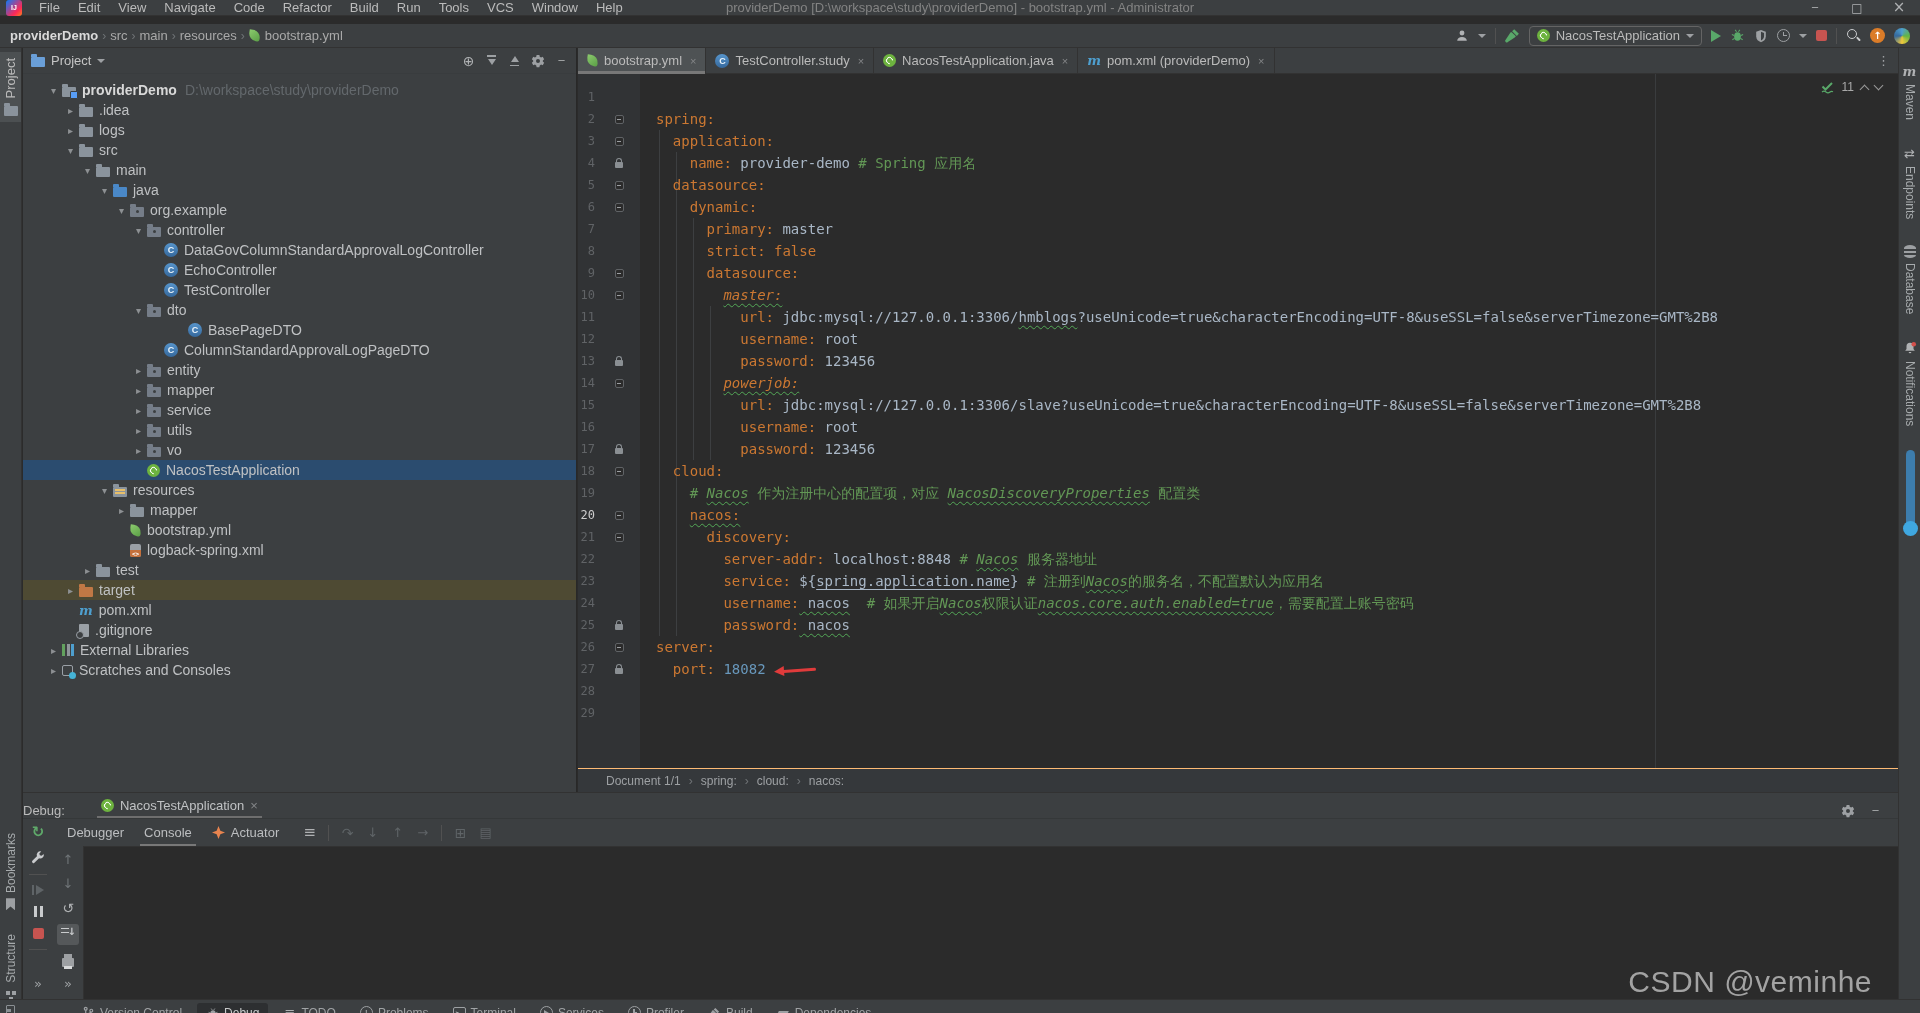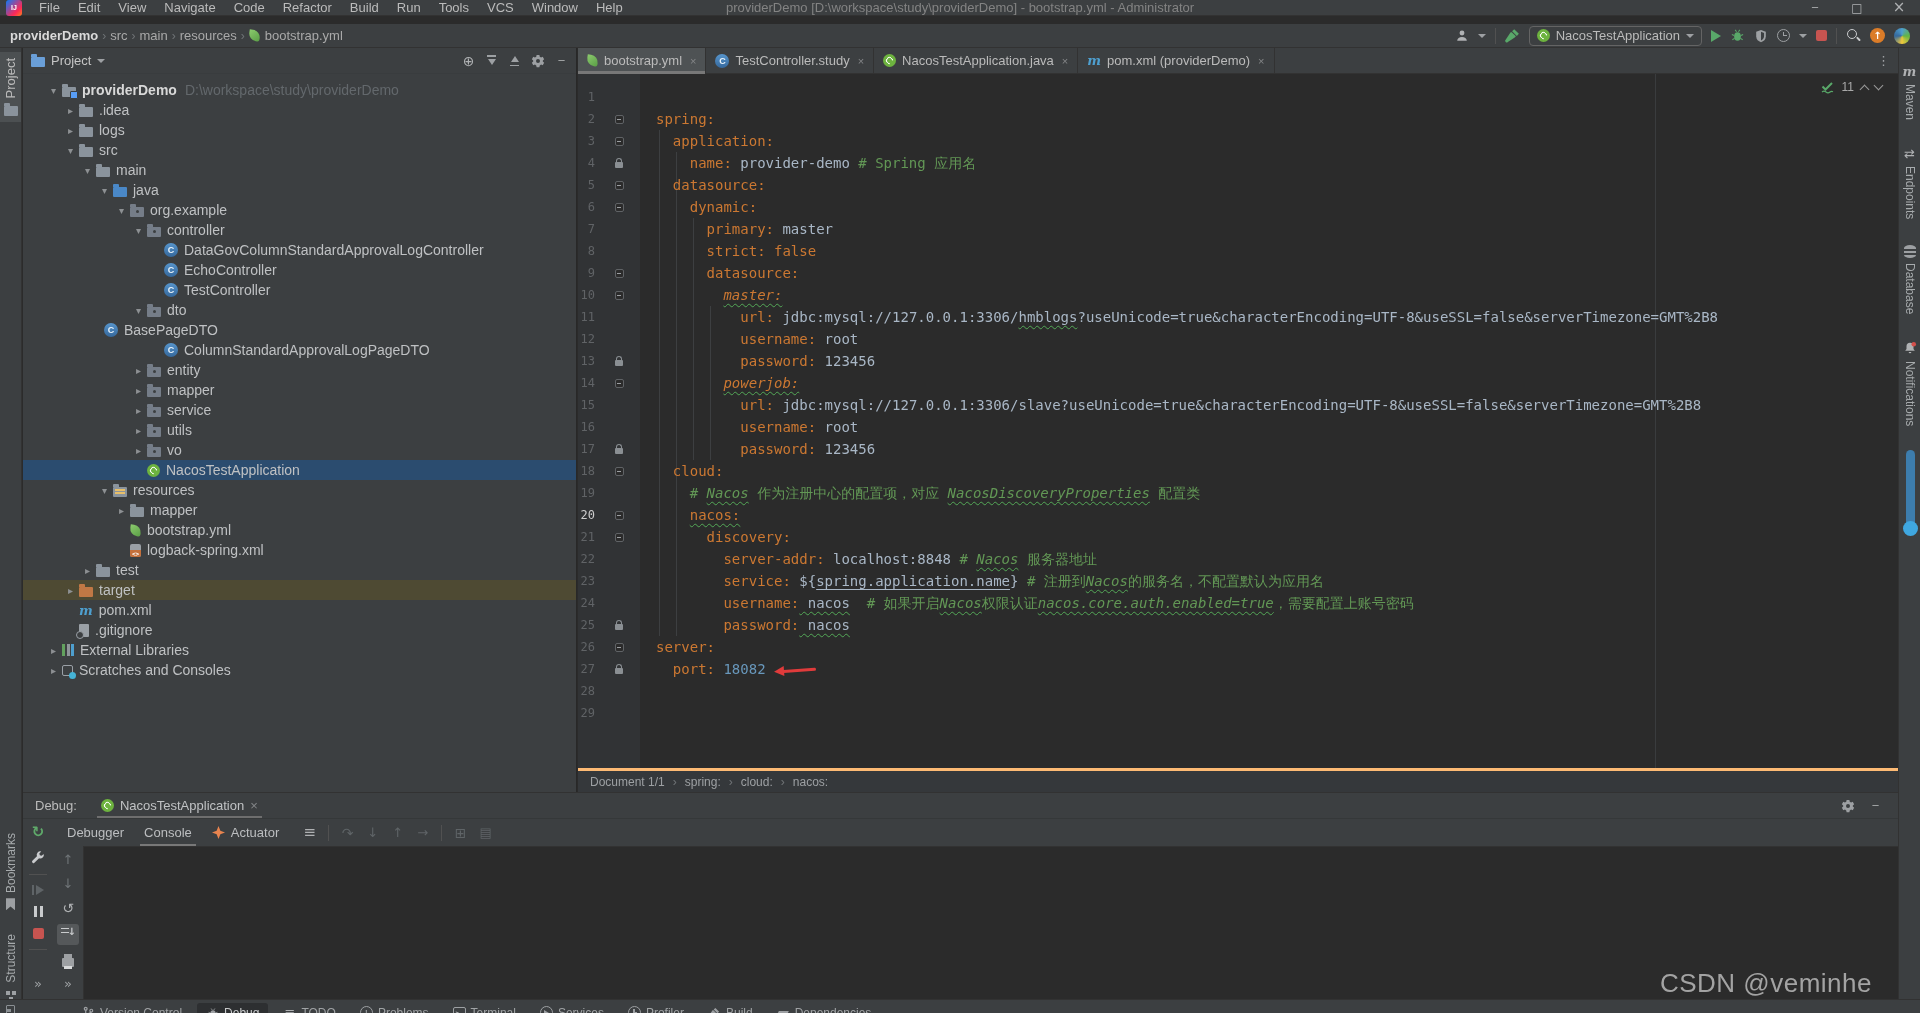--- a/index.html
+++ b/index.html
@@ -79,39 +79,39 @@
   .sg-lk{color:#a9b7c6;text-decoration:underline;text-underline-offset:3px}
   .guide{position:absolute;width:1px;background:#3d3f41}
   .wrapguide{position:absolute;top:0;bottom:0;left:1077px;width:1px;background:#3a3c3e}
   .arrow-ann{display:inline-block;position:relative;width:48px;height:12px;margin-left:8px;vertical-align:middle;transform:rotate(-4deg)}
   .arrow-ann::before{content:"";position:absolute;left:0;top:1px;border-top:5px solid transparent;border-bottom:5px solid transparent;border-right:10px solid #e03b3b}
   .arrow-ann::after{content:"";position:absolute;left:8px;top:5px;width:34px;height:3px;background:#e03b3b;border-radius:2px}
   .inspect{position:absolute;top:6px;right:16px;display:flex;align-items:center;gap:7px;color:#a9a9a9;font-size:12px}
   .chev-up,.chev-dn{width:7px;height:7px;border-right:1.5px solid #9a9a9a;border-bottom:1.5px solid #9a9a9a;display:inline-block}
   .chev-up{transform:rotate(-135deg);margin-top:4px}
   .chev-dn{transform:rotate(45deg);margin-bottom:3px}
-  .ecrumbs{height:24px;flex:none;background:#35383b;border-top:3px solid #fdba74;display:flex;align-items:center;gap:8px;padding-left:12px;color:#9da0a3;font-size:12px}
+  .ecrumbs{height:24px;flex:none;background:#35383b;border-top:1px solid #fdba74;display:flex;align-items:center;gap:8px;padding-left:28px;color:#9da0a3;font-size:12px}
 
   
   .debug{position:absolute;left:23px;top:792px;right:22px;height:207px;background:#3c3f41;border-top:1px solid #323232}
-  .dhead{height:26px;display:flex;align-items:center;padding-left:12px;gap:20px;border-bottom:1px solid #353839}
+  .dhead{height:26px;display:flex;align-items:flex-end;gap:32px;border-bottom:1px solid #353839}
   .dtab{display:flex;align-items:center;gap:6px;height:100%;position:relative;padding:0 4px;color:#c0c2c4}
   .dtab::after{content:"";position:absolute;left:0;right:0;bottom:0;height:2px;background:#6e6e6e}
   .dhead-ic{margin-left:auto;display:flex;gap:14px;padding-right:16px}
   .dbody{display:flex;height:180px}
   .dcol{width:30px;flex:none;display:flex;flex-direction:column;align-items:center;gap:9px;padding-top:6px}
   .dcol .hsep{width:18px;height:1px;background:#515151;margin:1px 0}
   .dmain{flex:1;display:flex;flex-direction:column}
   .dviews{height:28px;display:flex;align-items:center;gap:4px;padding-left:4px}
   .dview{padding:0 10px;height:100%;display:flex;align-items:center;gap:6px;color:#bcbec0;position:relative}
   .dview.active::after{content:"";position:absolute;left:6px;right:6px;bottom:0;height:2px;background:#787878}
   .dtools{display:flex;align-items:center;gap:12px;margin-left:10px;color:#5f6467}
   .dcontent{flex:1;display:flex}
   .console{flex:1;position:relative;background:#2b2b2b;border-left:1px solid #323232;border-top:1px solid #323232}
-  .watermark{position:absolute;right:26px;bottom:0px;font-size:26px;color:#a3a3a3;letter-spacing:.5px;font-family:"Liberation Sans",sans-serif}
+  .watermark{position:absolute;right:26px;bottom:0px;font-size:30px;color:#a3a3a3;letter-spacing:.5px;font-family:"Liberation Sans",sans-serif}
 
   
   .bottombar{position:absolute;left:0;right:0;bottom:0;height:14px;background:#3c3f41;border-top:1px solid #323232;display:flex;align-items:flex-start;overflow:hidden}
   .bitems{display:flex;margin-left:58px;gap:6px;padding-top:3px}
   .bitem{display:flex;align-items:center;gap:5px;padding:2px 9px;color:#a0a3a5;font-size:12px;border-radius:3px;white-space:nowrap}
   .bitem.active{background:#2d2f31;color:#c8cacb}
   .corner-ic{width:9px;height:9px;border:1.5px solid #8a8f93;border-radius:1px;margin:5px 0 0 6px}
   .corner-ic::after{content:"";display:block;width:4px;height:3px;background:#8a8f93;margin-top:3px}
 
   
@@ -406,21 +406,21 @@
         <div class="trow" style="padding-left: 124px;">
           <span class="tch"></span>
           <span class="ic ic-class"></span>
           <span class="lbl">TestController</span>
         </div>
         <div class="trow" style="padding-left: 107px;">
           <span class="tch">▾</span>
           <span class="ic ic-package"></span>
           <span class="lbl">dto</span>
         </div>
-        <div class="trow" style="padding-left: 64px;">
+        <div class="trow" style="padding-left: 112px; margin-left: 36px;">
           <span class="tch"></span>
           <span class="ic ic-class"></span>
           <span class="lbl">BasePageDTO</span>
         </div>
         <div class="trow" style="padding-left: 124px;">
           <span class="tch"></span>
           <span class="ic ic-class"></span>
           <span class="lbl">ColumnStandardApprovalLogPageDTO</span>
         </div>
         <div class="trow" style="padding-left: 107px;">

